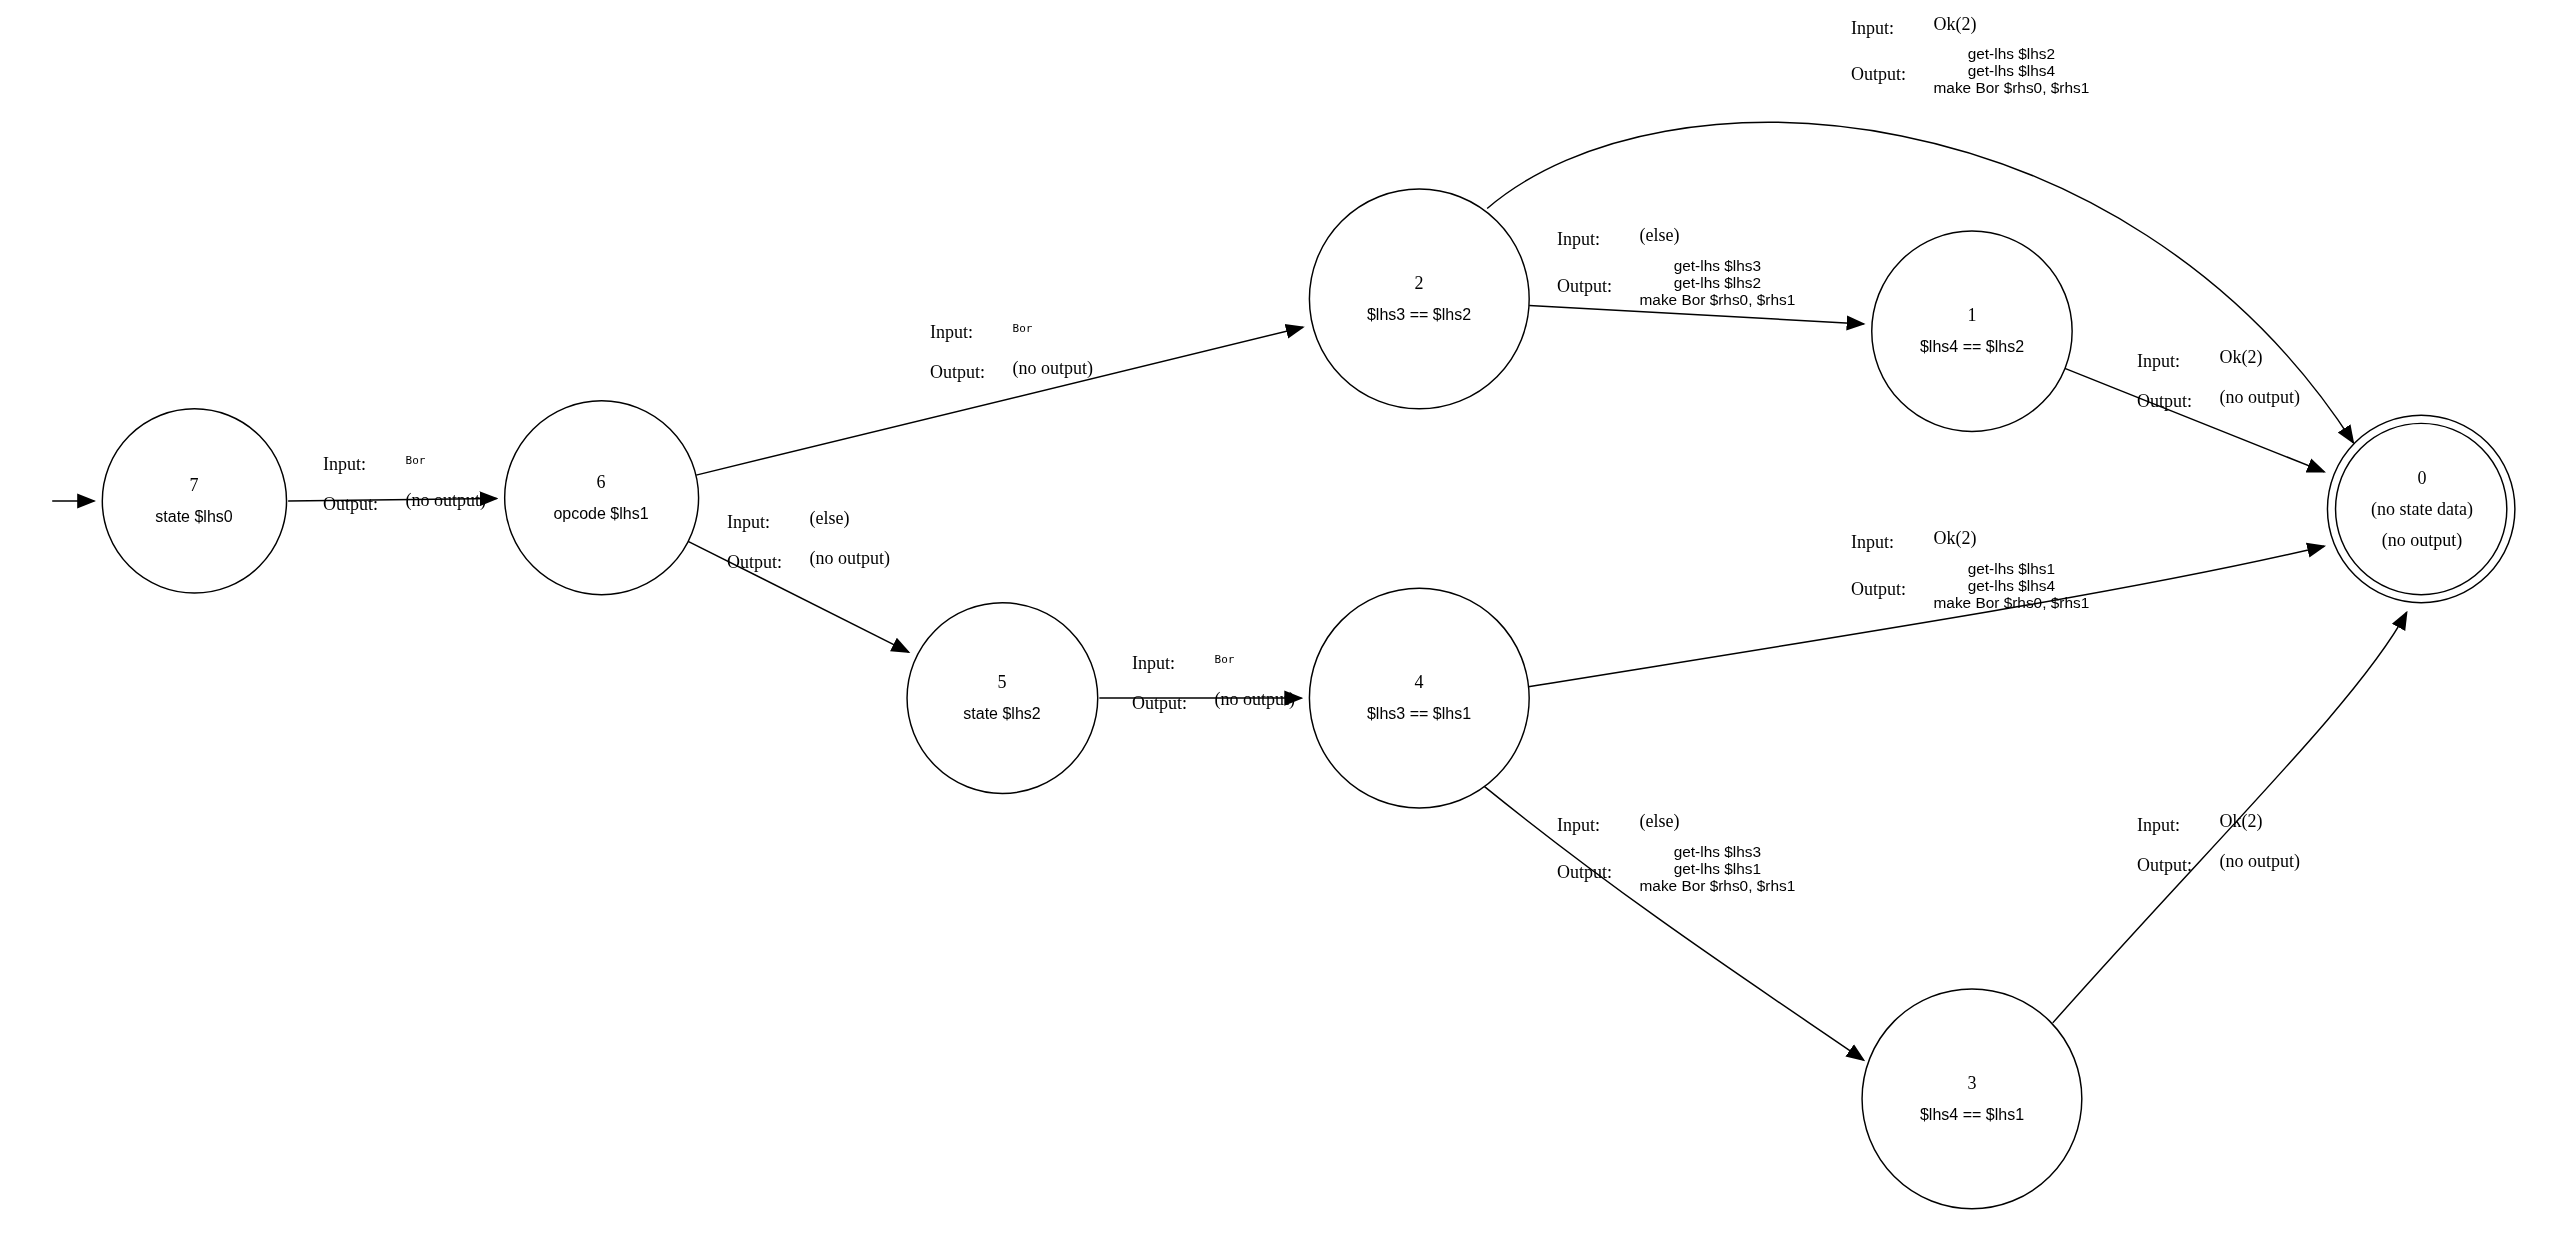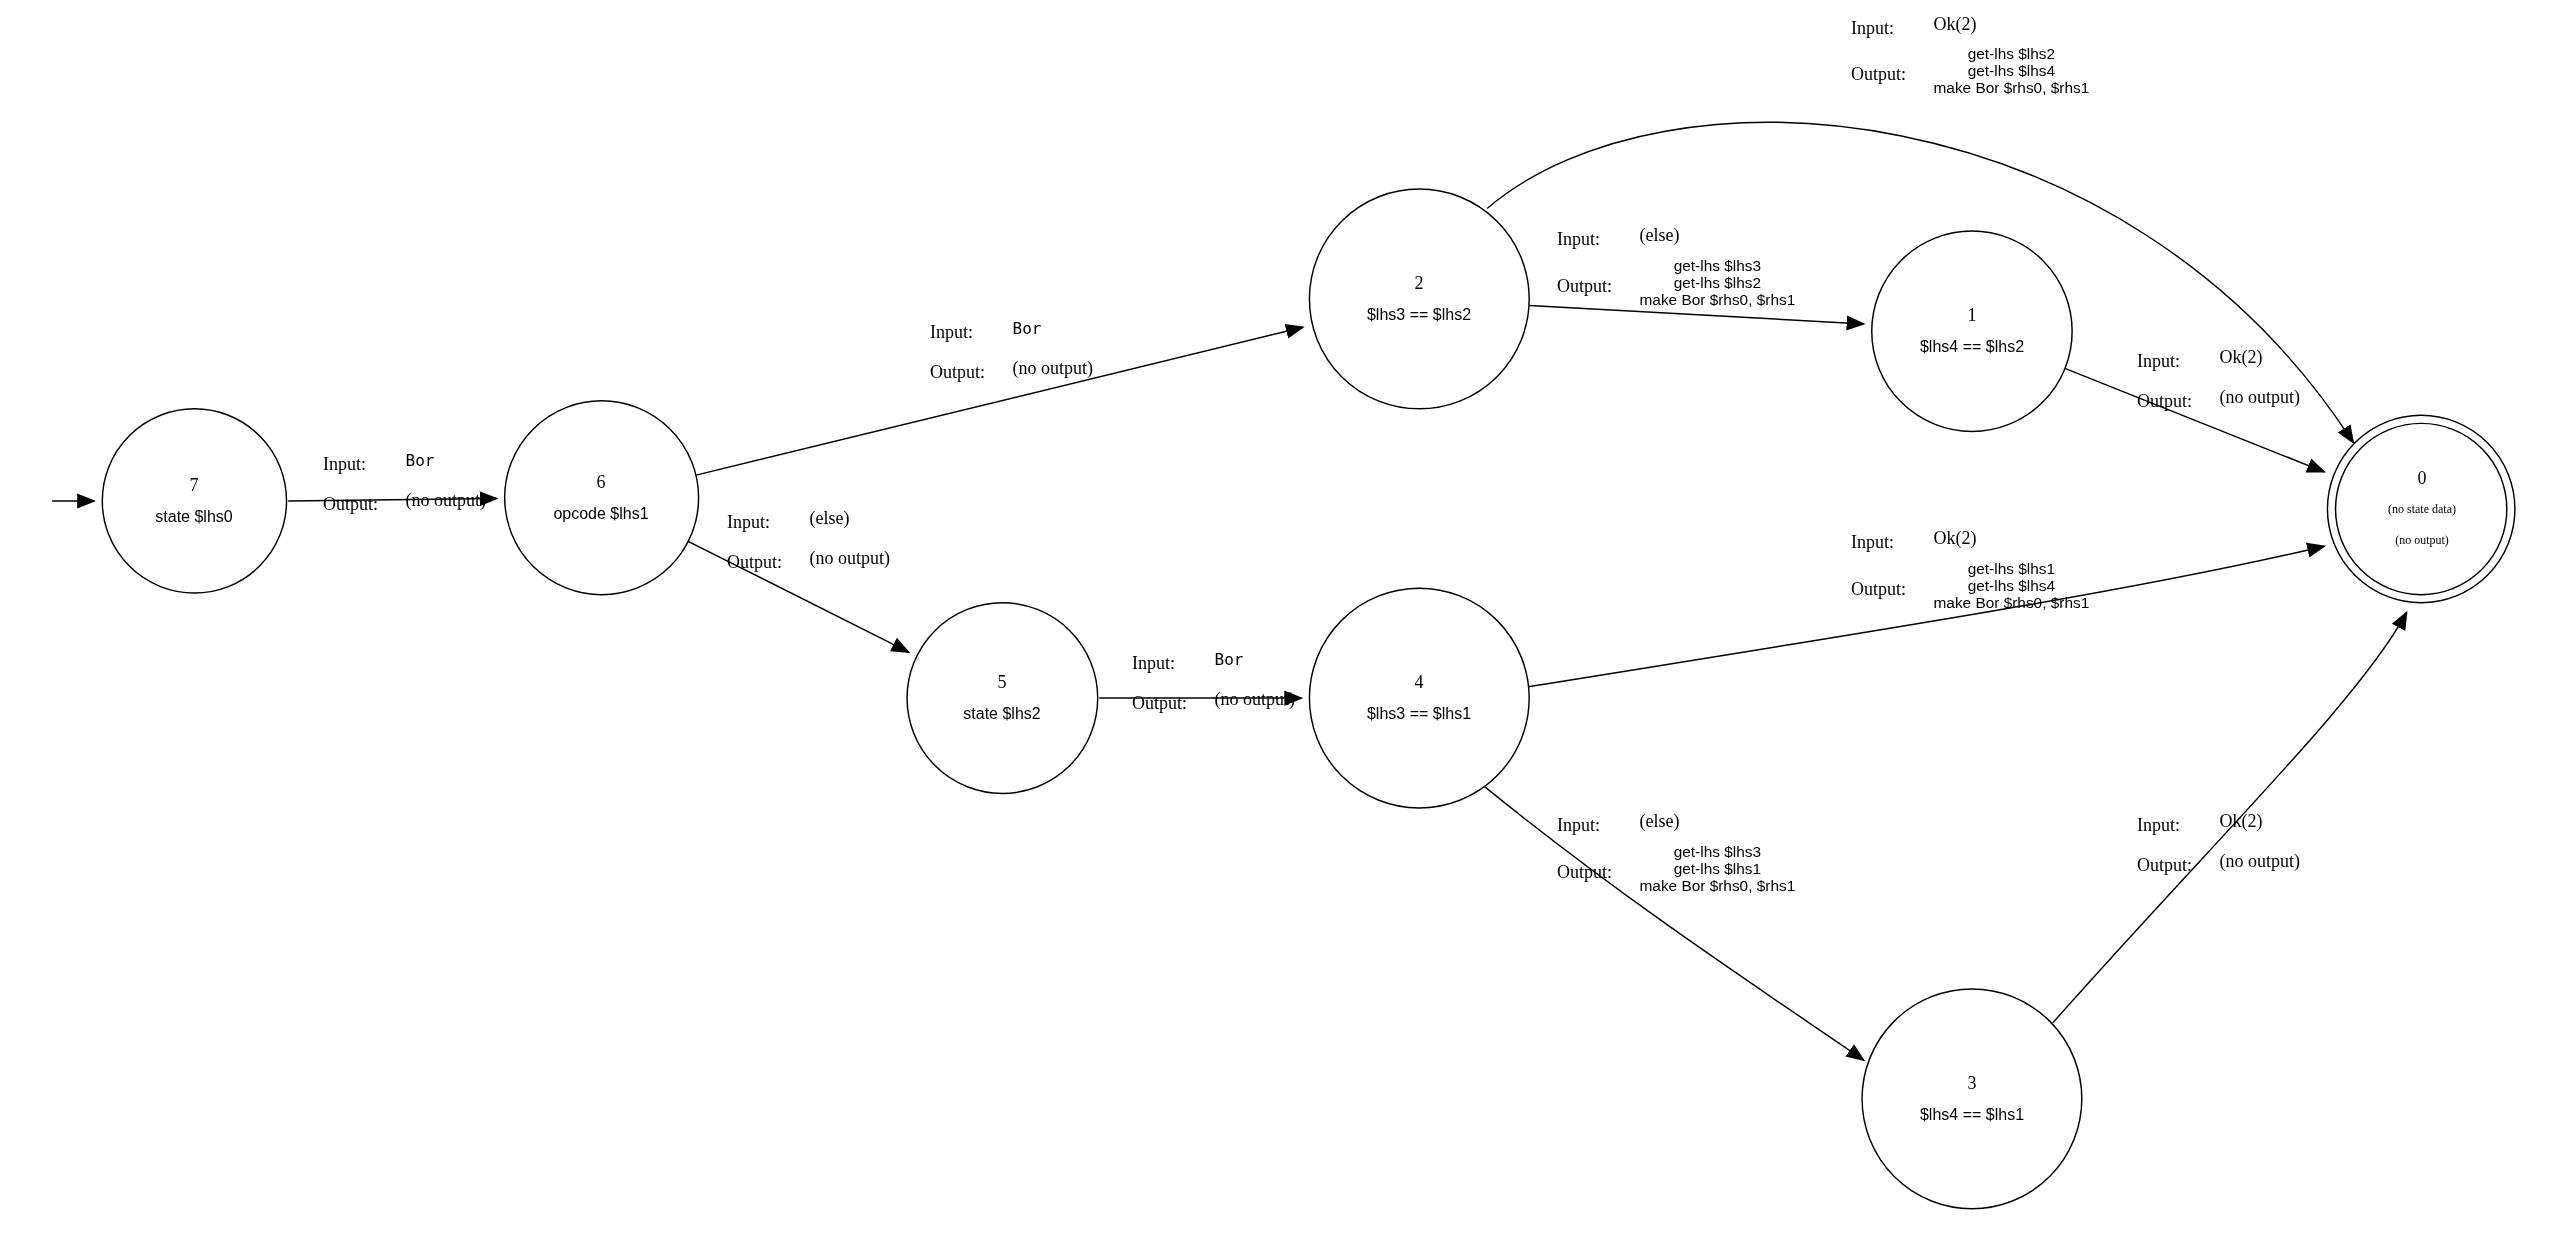--- a/index.html
+++ b/index.html
@@ -15,35 +15,35 @@
 
   .node-label {
     position: absolute;
     transform: translate(-50%, -50%);
     text-align: center;
     line-height: 32px;
     font-size: 18px;
     white-space: nowrap;
   }
   .node-label .node-sub { font-family: Liberation Sans, sans-serif; font-size: 16px; }
-  .node-label .node-sub2 { font-size: 12px; line-height: 31px; }
+  .node-label .node-sub2 { font-size: 18px; line-height: 31px; }
 
   .edge-label {
     position: absolute;
     display: grid;
     grid-template-columns: max-content max-content;
     column-gap: 27.5px;
     row-gap: 10.5px;
     align-items: center;
     font-size: 18px;
     white-space: nowrap;
   }
   .edge-label .lbl { text-align: left; margin-top: 8px; }
   .edge-label .val { text-align: left; font-family: Liberation Serif, serif; }
-  .edge-label .val.mono { font-family: "DejaVu Sans Mono", monospace; font-size: 16px; }
+  .edge-label .val.mono { font-family: "DejaVu Sans Mono", monospace; font-size: 11px; }
   .edge-label .val.code {
     font-family: Liberation Sans, sans-serif;
     font-size: 15.4px;
     line-height: 17px;
     white-space: pre-line;
     text-align: center;
   }
 </style>
 </head>
 <body>

